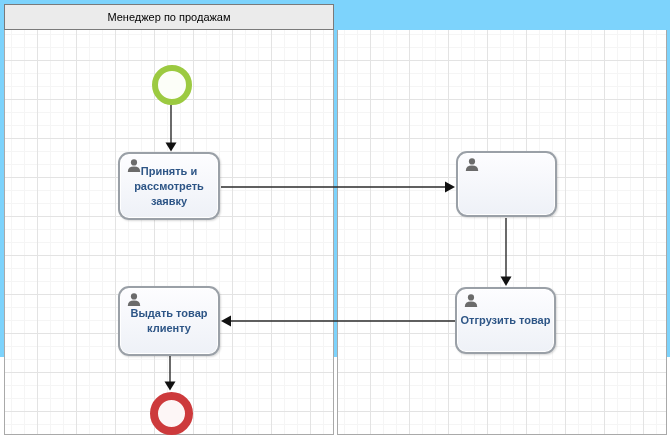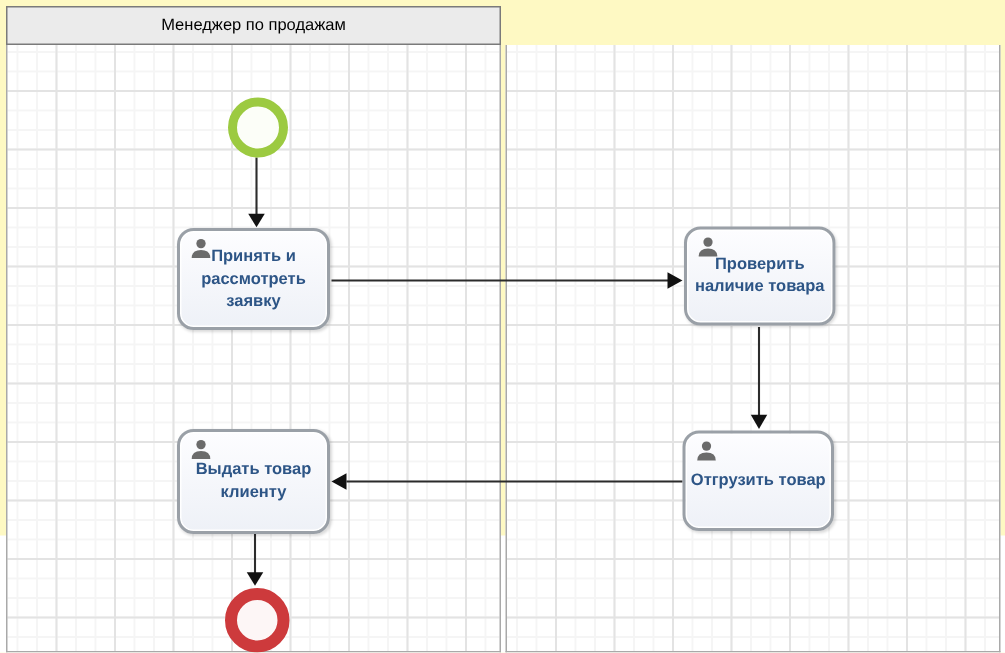--- a/index.html
+++ b/index.html
@@ -1,18 +1,18 @@
 <!DOCTYPE html>
 <html><head>
 <meta charset="utf-8">
 <style>
   * { margin:0; padding:0; box-sizing:border-box; }
   html,body { width:670px; height:435px; overflow:hidden; background:#fff;
               font-family:"Liberation Sans", sans-serif; }
-  .canvas { position:relative; width:670px; height:357px; background:#fef9c3; }
+  .canvas { position:relative; width:670px; height:357px; background:#7dd3fc; }
 
   
   .lane { position:absolute; top:4px; height:431px; }
   .lane-header {
     height:26px; background:#ebebeb; border:1px solid #7a7a7a;
     display:flex; align-items:center; justify-content:center;
     font-size:11px; color:#000;
   }
   .lane-body {
     position:absolute; top:26px; left:0; right:0; bottom:0;
@@ -104,21 +104,20 @@
     <span class="task-label">Принять и рассмотреть заявку</span>
   </div>
 
   <div class="task" style="left:456px; top:151px; width:101px; height:66px;">
     <span class="person">
       <svg viewBox="0 0 16 16" width="16" height="16">
           <circle cx="8" cy="4.4" r="3.1" fill="#6b6b6b"></circle>
           <path d="M1.8 14 q0-5.4 6.2-5.4 q6.2 0 6.2 5.4 z" fill="#6b6b6b"></path>
         </svg>
     </span>
-    <span class="task-label">Проверить наличие товара</span>
   </div>
 
   <div class="task" style="left:118px; top:286px; width:102px; height:70px;">
     <span class="person">
       <svg viewBox="0 0 16 16" width="16" height="16">
           <circle cx="8" cy="4.4" r="3.1" fill="#6b6b6b"></circle>
           <path d="M1.8 14 q0-5.4 6.2-5.4 q6.2 0 6.2 5.4 z" fill="#6b6b6b"></path>
         </svg>
     </span>
     <span class="task-label">Выдать товар клиенту</span>

